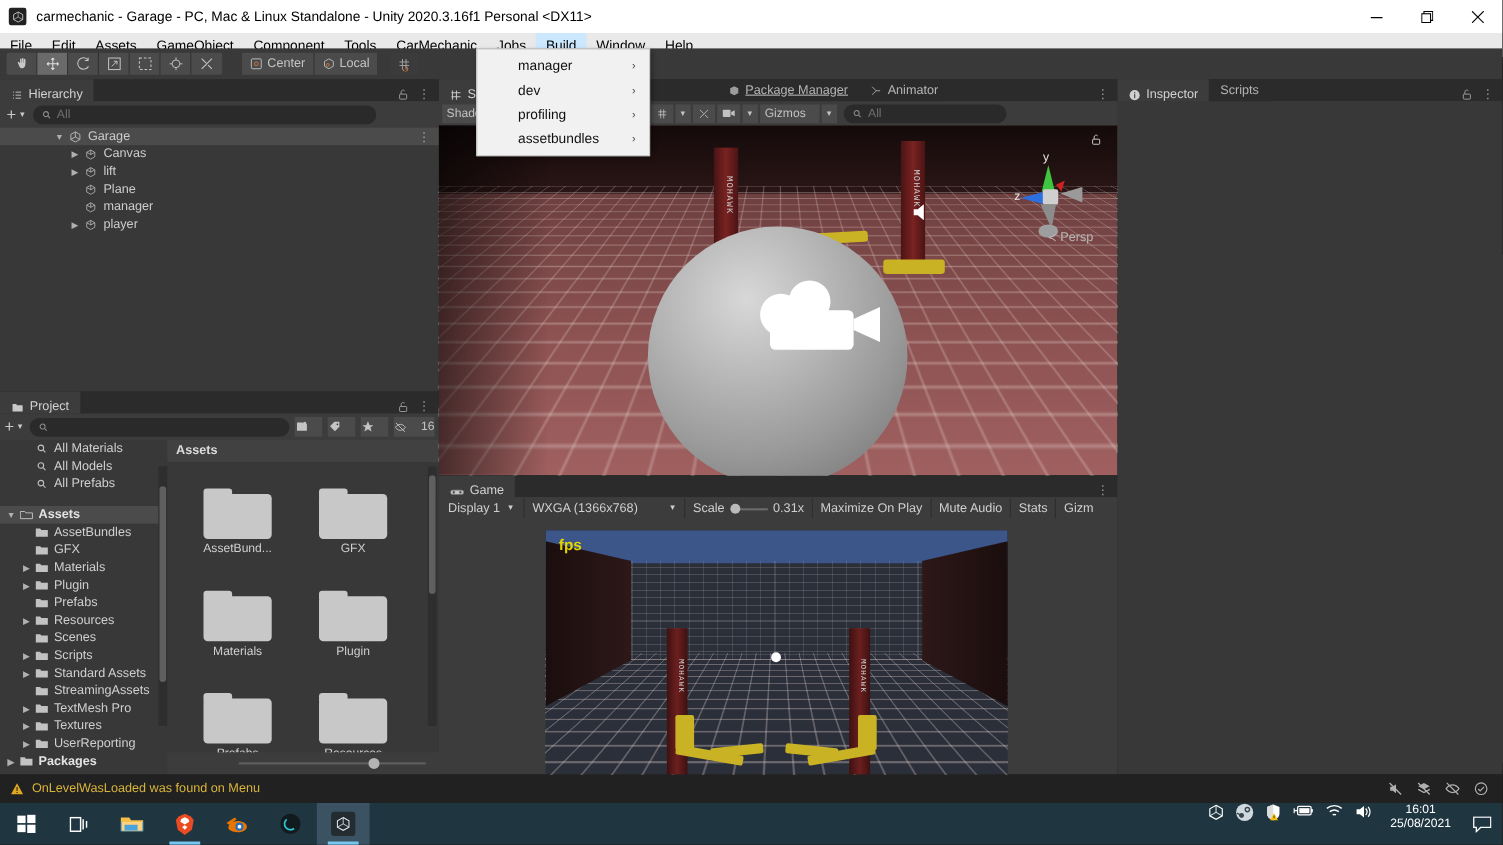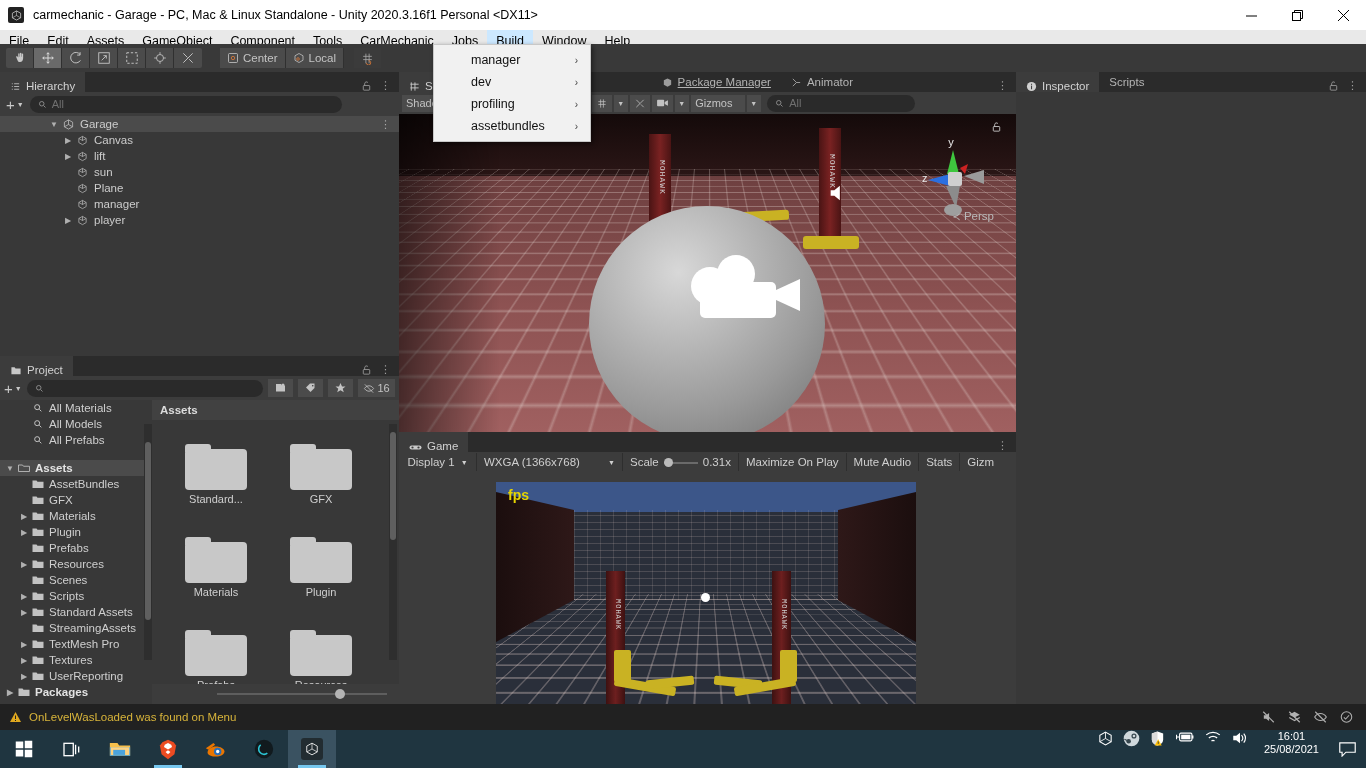--- a/index.html
+++ b/index.html
@@ -72,21 +72,21 @@
     padding-left:4px;white-space:nowrap;}
   .h-row.sel{background:#4b4b4b;}
   .h-tri{width:12px;text-align:center;color:#b0b0b0;font-size:8px;}
   .h-ico{width:16px;display:flex;align-items:center;justify-content:center;}
   .go-ico{width:11px;height:11px;}
 
   
   #project{left:0;top:356px;width:399px;height:348px;background:#383838;}
   .p-toolbar{height:24px;background:#3c3c3c;display:flex;align-items:center;padding:0 4px;gap:5px;}
   .p-icobtn{width:26px;height:18px;background:#4b4b4b;display:flex;align-items:center;
-    justify-content:center;color:#c4c4c4;font-size:11px;}
+    justify-content:space-between;color:#c4c4c4;font-size:11px;}
   .p-body{display:flex;height:304px;}
   .p-tree{width:152px;background:#383838;overflow:hidden;position:relative;}
   .p-row{height:16px;display:flex;align-items:center;font-size:11.5px;color:#cfcfcf;}
   .p-row.sel{background:#4b4b4b;}
   .p-row.bold{color:#e3e3e3;font-weight:bold;}
   .p-grid{flex:1;background:#383838;position:relative;}
   .p-grid-head{height:20px;background:#414141;display:flex;align-items:center;
     padding-left:8px;font-size:11.5px;color:#dcdcdc;font-weight:bold;}
   .folder-cell{position:absolute;width:100px;text-align:center;}
   .folder-ico{width:62px;height:50px;margin:0 auto;position:relative;}
@@ -414,31 +414,20 @@
         </div>
         <div class="h-row">
           <span style="width:58px"></span>
           <span class="h-tri"></span>
           <span class="h-ico">
             <svg class="go-ico" viewBox="0 0 24 24" fill="none" stroke="#b8b8b8" stroke-width="1.6">
               <path d="M12 3l8 4.5v9L12 21 4 16.5v-9z"></path>
               <path d="M12 3v9M12 12l8-4.5M12 12L4 7.5"></path>
             </svg>
           </span>
-          <span style="margin-left:4px">sun</span>
-        </div>
-        <div class="h-row">
-          <span style="width:58px"></span>
-          <span class="h-tri"></span>
-          <span class="h-ico">
-            <svg class="go-ico" viewBox="0 0 24 24" fill="none" stroke="#b8b8b8" stroke-width="1.6">
-              <path d="M12 3l8 4.5v9L12 21 4 16.5v-9z"></path>
-              <path d="M12 3v9M12 12l8-4.5M12 12L4 7.5"></path>
-            </svg>
-          </span>
           <span style="margin-left:4px">Plane</span>
         </div>
         <div class="h-row">
           <span style="width:58px"></span>
           <span class="h-tri"></span>
           <span class="h-ico">
             <svg class="go-ico" viewBox="0 0 24 24" fill="none" stroke="#b8b8b8" stroke-width="1.6">
               <path d="M12 3l8 4.5v9L12 21 4 16.5v-9z"></path>
               <path d="M12 3v9M12 12l8-4.5M12 12L4 7.5"></path>
             </svg>
@@ -698,21 +687,21 @@
               </svg>
             </span>
             <span style="margin-left:3px">Packages</span>
           </div>
         </div>
       <div class="p-grid">
         <div class="p-grid-head">Assets</div>
         <div id="project-grid-items" style="position:relative;height:284px;overflow:hidden;">
             <div class="folder-cell" style="left: 14px; top: 20px;">
               <div class="folder-ico"></div>
-              <div class="folder-lbl">Standard...</div>
+              <div class="folder-lbl">AssetBund...</div>
             </div>
             <div class="folder-cell" style="left: 119px; top: 20px;">
               <div class="folder-ico"></div>
               <div class="folder-lbl">GFX</div>
             </div>
             <div class="folder-cell" style="left: 14px; top: 113px;">
               <div class="folder-ico"></div>
               <div class="folder-lbl">Materials</div>
             </div>
             <div class="folder-cell" style="left: 119px; top: 113px;">

